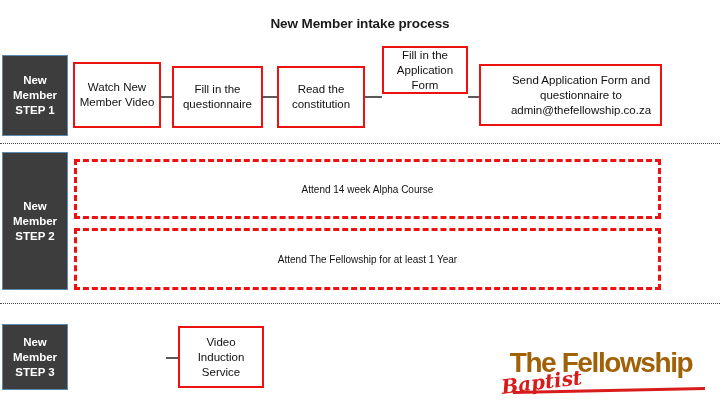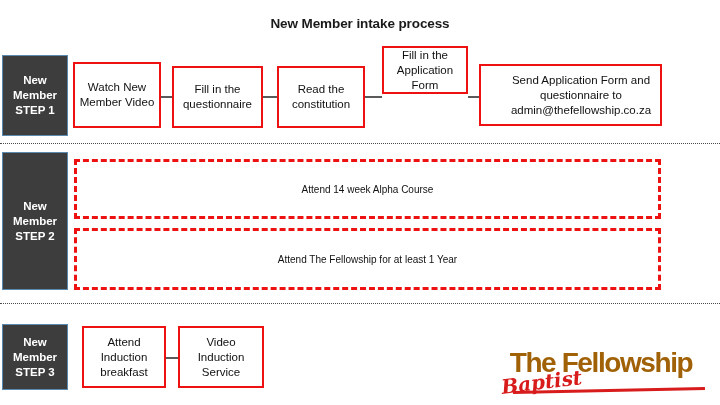--- a/index.html
+++ b/index.html
@@ -178,21 +178,20 @@
   <div class="divider" style="top:303px;"></div>
 
   <div class="step-label" style="left:2px; top:324px; width:66px; height:66px;">
     <span>New</span>
     <span>Member</span>
     <span>STEP 3</span>
   </div>
 
   <div class="connector" style="left:166px; top:357px; width:12px;"></div>
 
-  <div class="rbox" style="left:82px; top:326px; width:84px; height:62px;">Attend Induction breakfast</div>
   <div class="rbox" style="left:178px; top:326px; width:86px; height:62px;">Video Induction Service</div>
 
   <div class="logo">
     <div class="logo-main">The Fellowship</div>
     <div class="logo-rule"></div>
     <div class="logo-script">Baptist</div>
   </div>
 
 </div>
 

